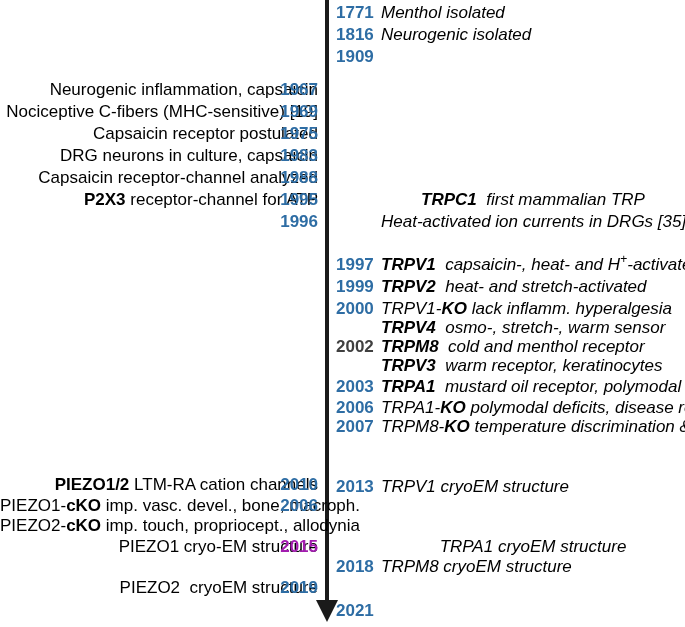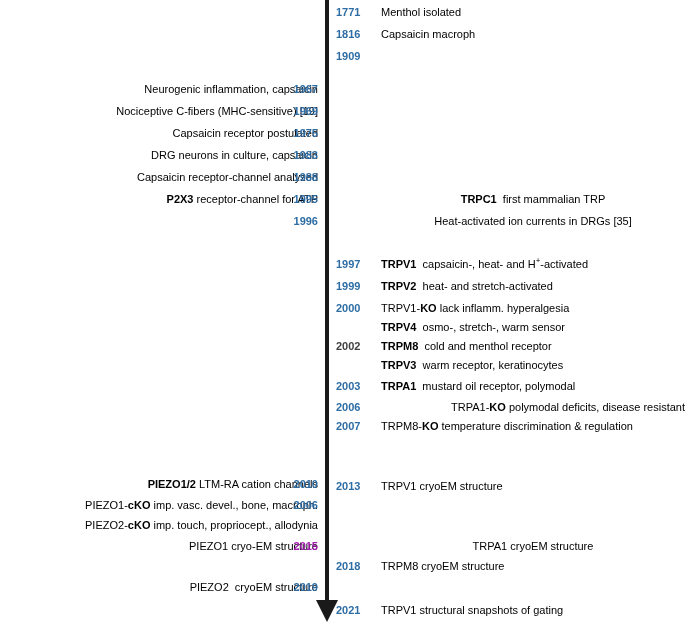--- a/index.html
+++ b/index.html
@@ -38,21 +38,21 @@
     border-left: 11px solid transparent;
     border-right: 11px solid transparent;
     border-top: 22px solid #1a1a1a;
   }
   .row {
     position: absolute;
     left: 0;
     width: 685px;
     height: 19px;
     line-height: 19px;
-    font-size: 11px;
+    font-size: 17px;
   }
   .left {
     position: absolute;
     left: 0px;
     width: 318px;
     text-align: right;
     white-space: nowrap;
     overflow: visible;
   }
   .year {
@@ -69,20 +69,21 @@
   .year.right-year {
     left: 336px;
     text-align: left;
   }
   .right {
     position: absolute;
     left: 336px;
     width: 349px;
     text-align: left;
     white-space: nowrap;
+    font-style: italic;
   }
   .right.indented {
     left: 381px;
     width: 304px;
     text-align: center;
   }
   sup { font-size: 0.72em; vertical-align: super; line-height: 0; }
 </style>
 </head>
 <body>
@@ -90,21 +91,21 @@
 <div id="timeline">
   <div class="axis-line"></div>
   <div class="axis-arrow"></div>
   <div id="rows-container">
       <div class="row" style="top: 3px;">
         <div class="year right-year" style="color: rgb(46, 109, 164);">1771</div>
         <div class="right" style="left: 381px; width: 304px;">Menthol isolated</div>
       </div>
       <div class="row" style="top: 25px;">
         <div class="year right-year" style="color: rgb(46, 109, 164);">1816</div>
-        <div class="right" style="left: 381px; width: 304px;">Capsaicin macroph</div>
+        <div class="right" style="left: 381px; width: 304px;">Neurogenic isolated</div>
       </div>
       <div class="row" style="top: 47px;">
         <div class="year right-year" style="color: rgb(46, 109, 164);">1909</div>
       </div>
       <div class="row" style="top: 80px;">
         <div class="left">Neurogenic inflammation, capsaicin</div>
         <div class="year left-year" style="color: rgb(46, 109, 164);">1967</div>
       </div>
       <div class="row" style="top: 102px;">
         <div class="left">Nociceptive C-fibers (MHC-sensitive) [19]</div>
@@ -188,16 +189,15 @@
       <div class="row" style="top: 557px;">
         <div class="year right-year" style="color: rgb(46, 109, 164);">2018</div>
         <div class="right" style="left: 381px; width: 304px;">TRPM8 cryoEM structure</div>
       </div>
       <div class="row" style="top: 578px;">
         <div class="left">PIEZO2&nbsp; cryoEM structure</div>
         <div class="year left-year" style="color: rgb(46, 109, 164);">2019</div>
       </div>
       <div class="row" style="top: 601px;">
         <div class="year right-year" style="color: rgb(46, 109, 164);">2021</div>
-        <div class="right" style="left: 381px; width: 304px;">TRPV1 structural snapshots of gating</div>
       </div>
     </div>
 </div>
 
 </body></html>

